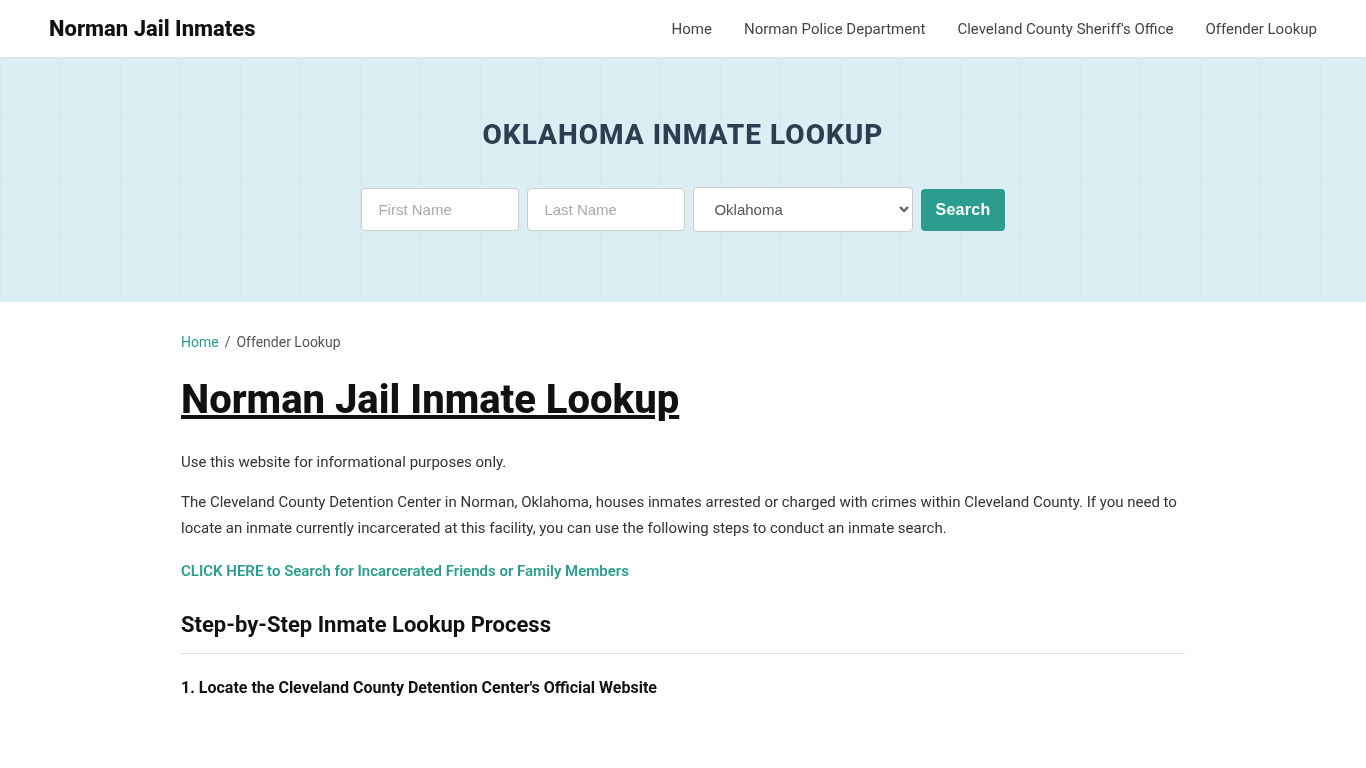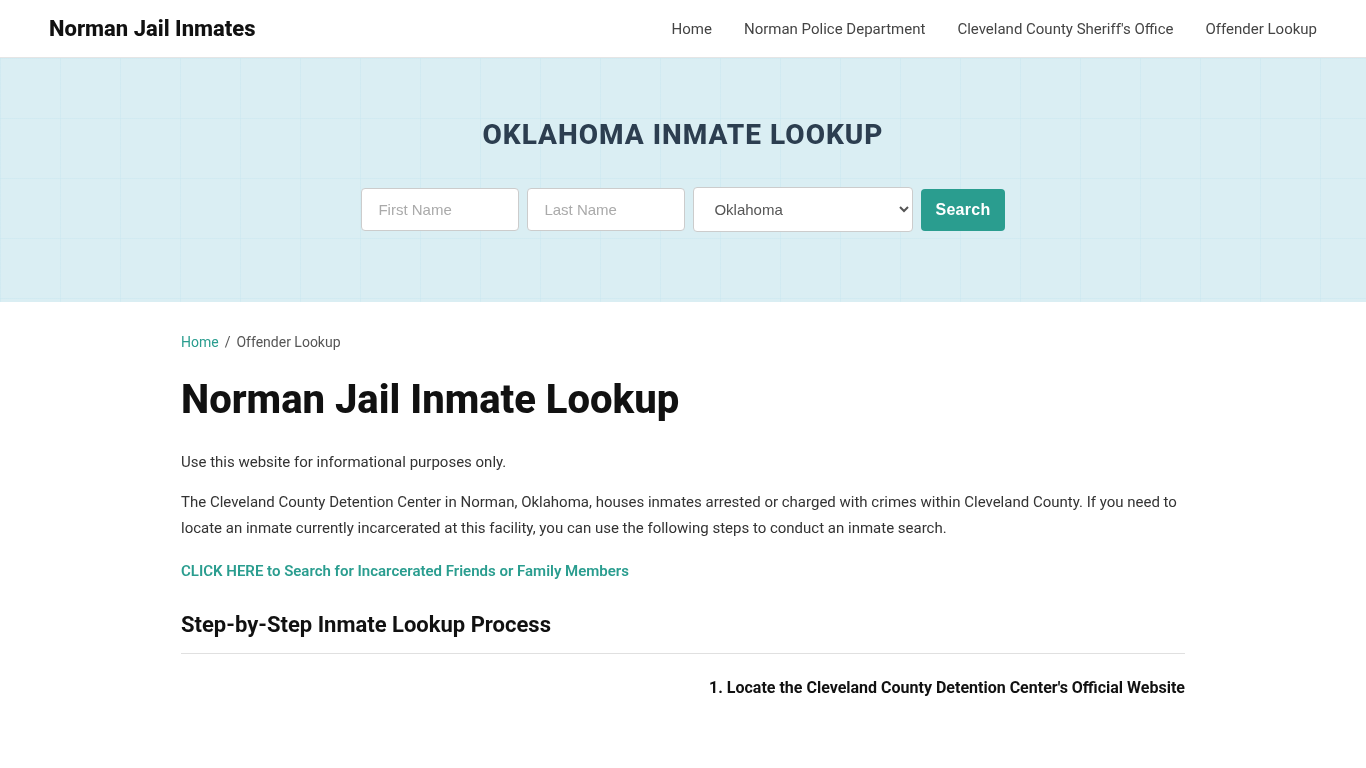--- a/index.html
+++ b/index.html
@@ -120,20 +120,21 @@
     .breadcrumb span {
       color: #555;
     }
     
     .page-title {
       font-size: 40px;
       font-weight: 800;
       color: #111;
       margin-bottom: 28px;
       line-height: 1.1;
+      text-decoration: underline;
     }
     .intro-text {
       font-size: 15px;
       color: #333;
       line-height: 1.6;
       margin-bottom: 16px;
     }
     .detail-text {
       font-size: 15px;
       color: #333;
@@ -155,21 +156,20 @@
       margin-bottom: 0;
       padding-bottom: 16px;
       border-bottom: 1px solid #e0e0e0;
       margin-bottom: 24px;
     }
     .step-heading {
       font-size: 16px;
       font-weight: 700;
       color: #111;
       margin-top: 8px;
-      text-align: right;
     }
   </style>
 </head>
 <body>
 
 <header class="header">
   <a class="site-title" href="#">Norman Jail Inmates</a>
   <nav class="nav">
     <a href="#">Home</a>
     <a href="#">Norman Police Department</a>

